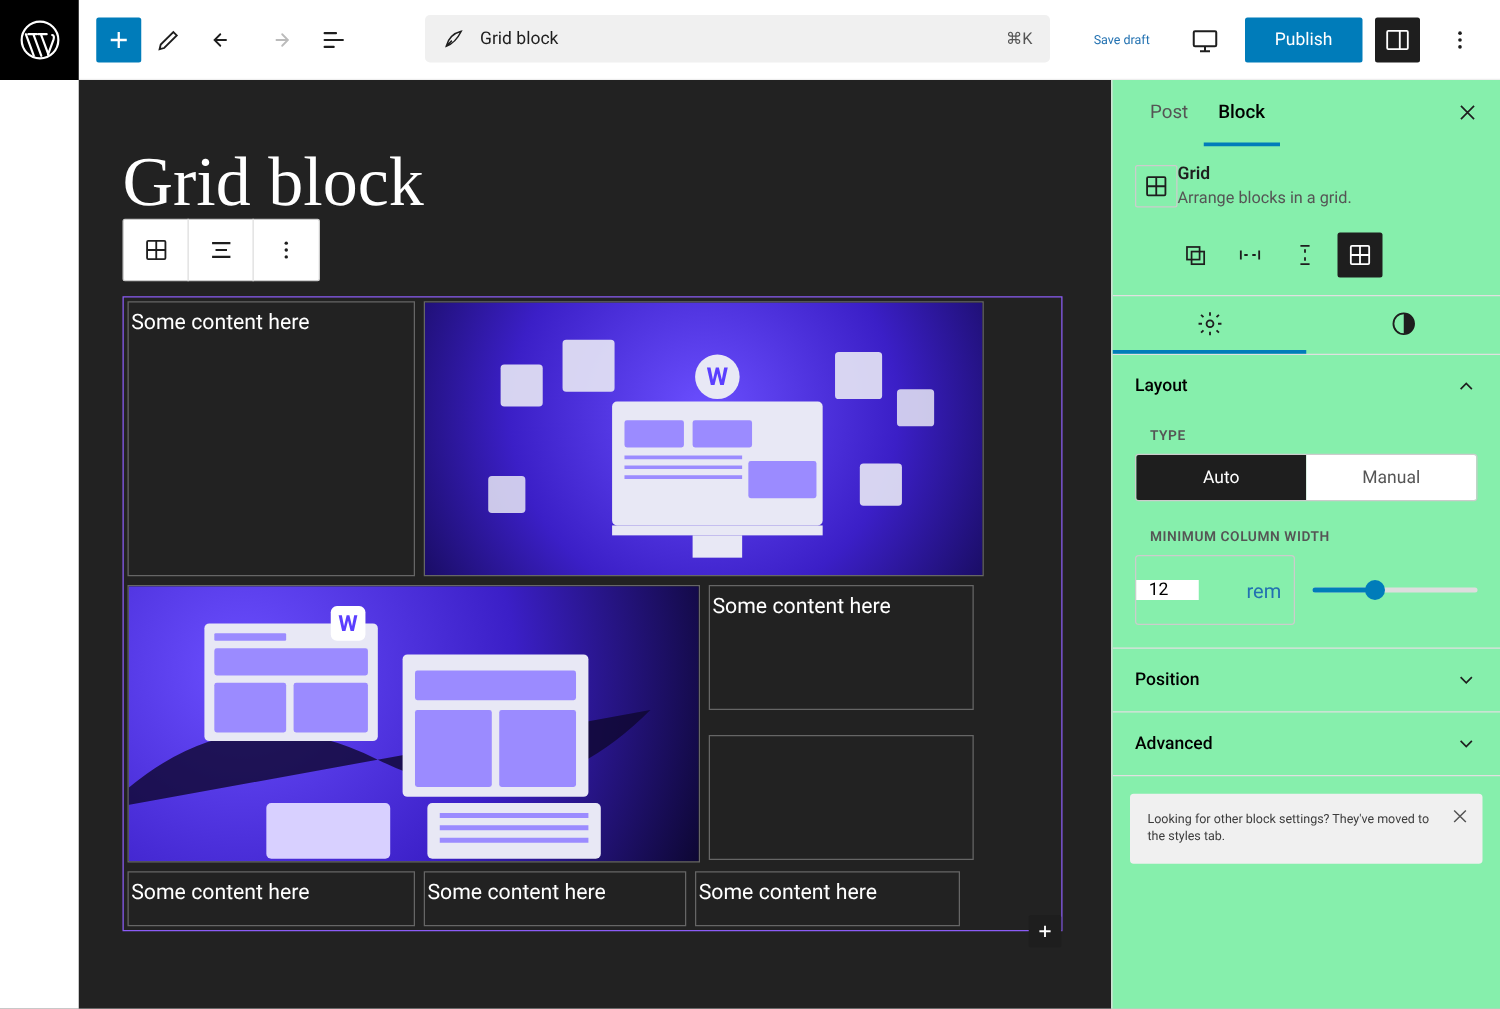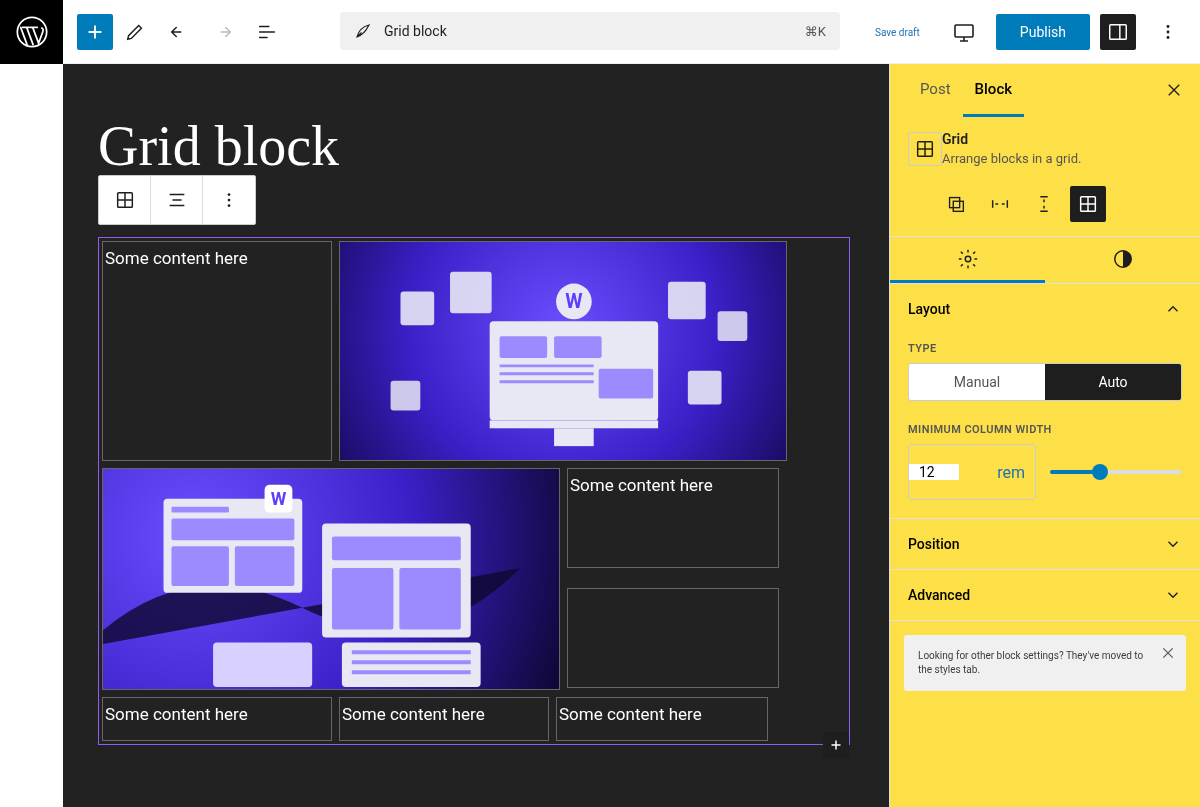--- a/index.html
+++ b/index.html
@@ -49,21 +49,21 @@
 .c6{width:230px;height:44px}
 .c7{width:210px;height:44px}
 .c8{width:212px;height:44px}
 
 .add-block-plus{position:absolute;right:0;bottom:-14px;width:26px;height:26px;background:#1e1e1e;color:#fff;display:flex;align-items:center;justify-content:center;cursor:pointer;border-radius:2px}
 
 
 .illus1{background:radial-gradient(circle at 50% 40%,#6b4fff 0%,#3b1fc7 60%,#1a0d66 100%)}
 .illus2{background:radial-gradient(circle at 20% 30%,#6b4fff 0%,#3b1fc7 55%,#0d0733 100%)}
 
-.sidebar{position:absolute;right:0;top:64px;width:311px;height:743px;background:#fde047;border-left:1px solid var(--border);display:flex;flex-direction:column;overflow:hidden}
+.sidebar{position:absolute;right:0;top:64px;width:311px;height:743px;background:#86efac;border-left:1px solid var(--border);display:flex;flex-direction:column;overflow:hidden}
 .tabs{height:53px;display:flex;align-items:stretch;padding:0 18px;position:relative}
 .tab{padding:0 12px;display:flex;align-items:center;font-size:15px;color:#555;cursor:pointer;border-bottom:3px solid transparent}
 .tab.active{color:#000;font-weight:500;border-bottom-color:var(--wp-blue)}
 .close-x{position:absolute;right:14px;top:14px;width:24px;height:24px;display:flex;align-items:center;justify-content:center;cursor:pointer}
 
 .sb-body{flex:1;overflow-y:auto;padding:0 0 20px}
 .block-head{padding:14px 18px;display:flex;}
 .block-head .bicon{width:34px;height:34px;border:1px solid #ccc;border-radius:2px;display:flex;align-items:center;justify-content:center;margin-top:1px}
 .bh-name{font-size:14px;font-weight:600;color:#1e1e1e;margin-bottom:4px}
 .bh-desc{font-size:13px;color:#555}
@@ -72,21 +72,21 @@
 .var-btn{width:36px;height:36px;display:flex;align-items:center;justify-content:center;border-radius:2px;cursor:pointer}
 .var-btn.active{background:#1e1e1e;color:#fff}
 
 .sub-tabs{height:48px;display:flex;border-top:1px solid var(--border);border-bottom:1px solid var(--border)}
 .sub-tab{flex:1;display:flex;align-items:center;justify-content:center;cursor:pointer;border-bottom:3px solid transparent}
 .sub-tab.active{border-bottom-color:var(--wp-blue)}
 
 .panel{border-bottom:1px solid var(--border)}
 .panel-head{padding:16px 18px;display:flex;align-items:center;justify-content:space-between;font-size:14px;font-weight:500;cursor:pointer}
 .panel-body{padding:0 18px 18px}
-.lbl{font-size:11px;font-weight:600;letter-spacing:.04em;text-transform:uppercase;color:#555;margin:8px 0 8px}
+.lbl{font-size:11px;font-weight:600;letter-spacing:.04em;text-transform:uppercase;color:#555;margin:8px 12px 8px}
 .toggle-grp{display:flex;border:1px solid #ccc;border-radius:3px;overflow:hidden}
 .toggle-opt{flex:1;text-align:center;padding:10px 0;font-size:14px;cursor:pointer;background:#fff;color:#555}
 .toggle-opt.active{background:#1e1e1e;color:#fff}
 .mcw-row{display:flex;align-items:center;gap:14px;margin-top:8px}
 .mcw-input{display:flex;align-items:center;border:1px solid #ccc;border-radius:3px;height:56px;width:128px}
 .mcw-input input{border:none;width:50px;font-size:14px;padding:0 10px;outline:none}
 .mcw-input .unit{font-size:16px;color:var(--wp-blue2);margin-left:auto;margin-right:10px;cursor:pointer}
 .slider{flex:1;height:4px;background:#ddd;position:relative;border-radius:2px}
 .slider .fill{position:absolute;left:0;top:0;height:100%;background:var(--wp-blue);border-radius:2px}
 .slider .knob{position:absolute;top:-6px;width:16px;height:16px;background:var(--wp-blue);border-radius:50%;cursor:pointer}
@@ -324,22 +324,22 @@
     <div class="panel">
       <div class="panel-head">
         <span>Layout</span>
         <svg width="18" height="18" viewBox="0 0 24 24">
             <path d="M6 15l6-6 6 6" fill="none" stroke="#1e1e1e" stroke-width="1.8"></path>
           </svg>
       </div>
       <div class="panel-body">
         <div class="lbl">TYPE</div>
         <div class="toggle-grp">
+          <div class="toggle-opt active">Auto</div>
           <div class="toggle-opt">Manual</div>
-          <div class="toggle-opt active">Auto</div>
         </div>
         <div class="lbl" style="margin-top:22px">MINIMUM COLUMN WIDTH</div>
         <div class="mcw-row">
           <div class="mcw-input">
             <input type="text" value="12" style="">
             <span class="unit">rem</span>
           </div>
           <div class="slider">
             <div class="fill" style="width:38%"></div>
             <div class="knob" style="left:calc(38% - 8px)"></div>

